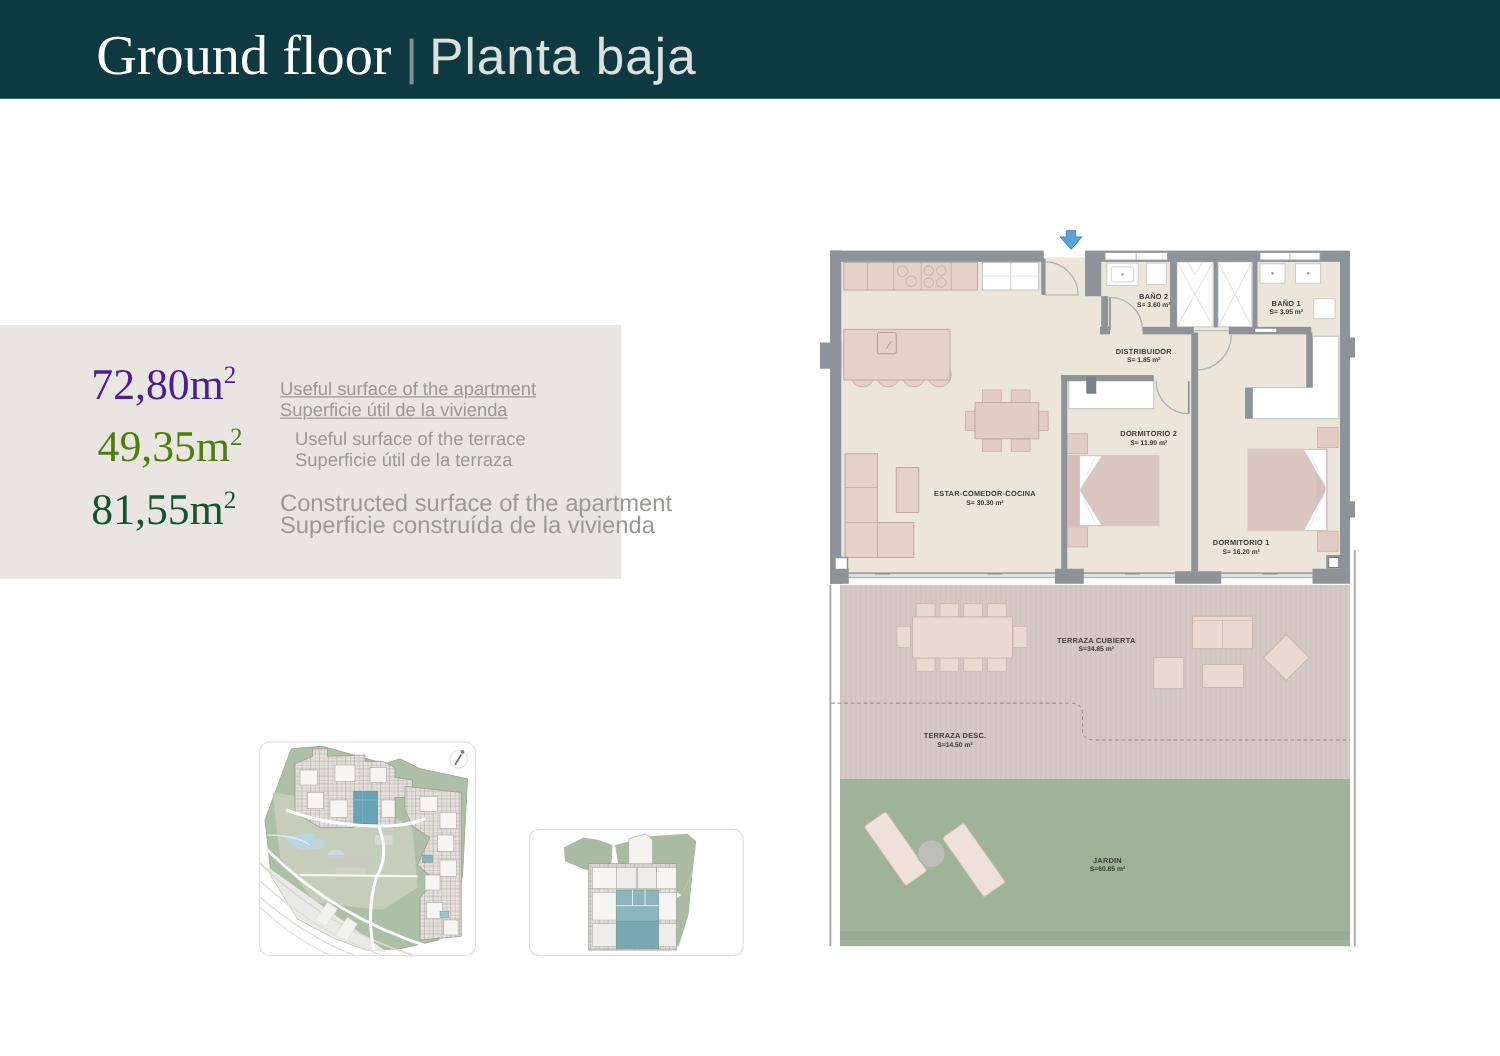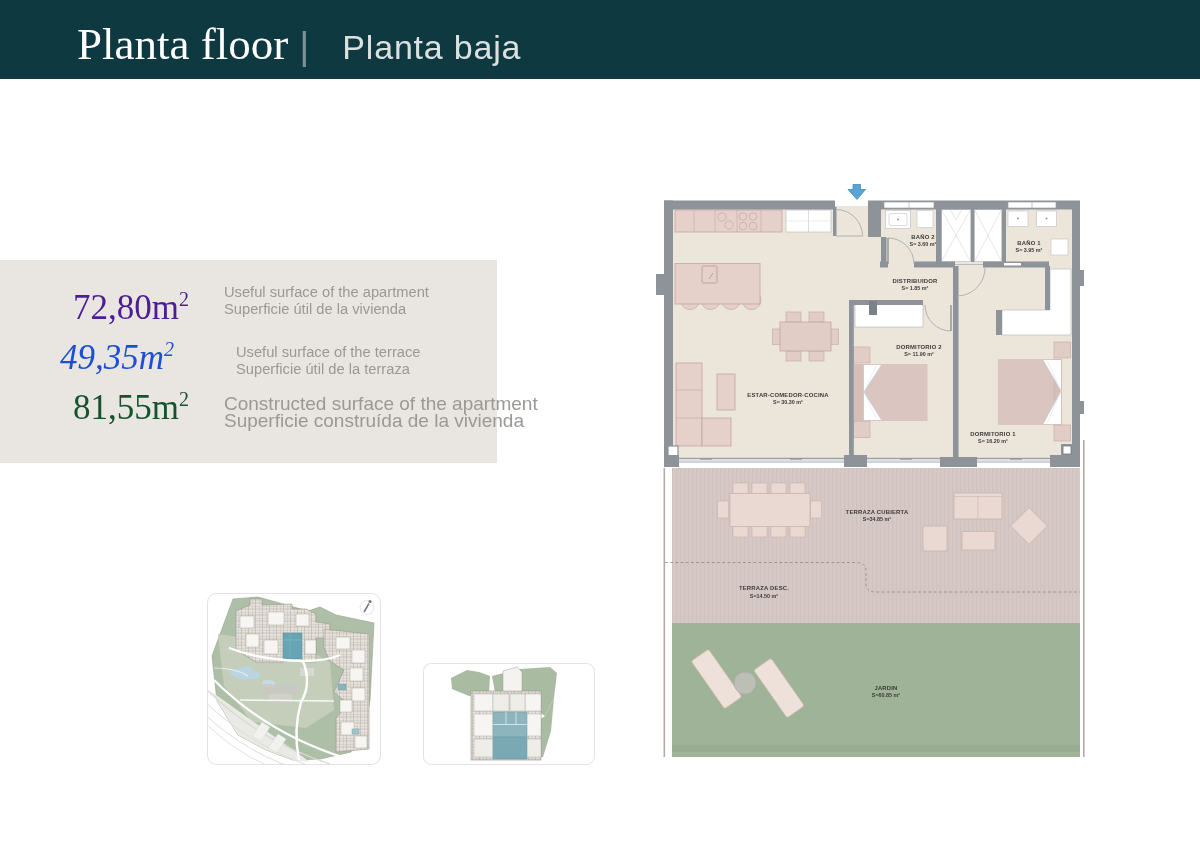--- a/index.html
+++ b/index.html
@@ -6,30 +6,30 @@
   body{width:1200px;height:845px;position:relative;background:#ffffff;overflow:hidden;
        font-family:"Liberation Sans",sans-serif;}
   .abs{position:absolute;}
 </style>
 </head>
 <body>
 
 <div class="abs" style="left:0;top:0;width:1200px;height:79px;background:#0f3940;"></div>
 
 <div class="abs" style="left:77px;top:18px;width:700px;height:50px;">
-  <span style="font-family:'Liberation Serif',serif;font-size:45px;color:#ffffff;">Planta floor</span><span style="font-size:39px;color:#7b9296;padding:0 9px 0 11px;font-weight:100;">|</span><span style="font-size:34px;color:#dbe1e1;letter-spacing:0.8px;margin-left:24px;">Planta baja</span>
+  <span style="font-family:'Liberation Serif',serif;font-size:45px;color:#ffffff;">Ground floor</span><span style="font-size:39px;color:#7b9296;padding:0 9px 0 11px;font-weight:100;">|</span><span style="font-size:41px;color:#dbe1e1;letter-spacing:0.8px;">Planta baja</span>
 </div>
 
 <div class="abs" style="left:0;top:260px;width:497px;height:203px;background:#e9e5e0;"></div>
 
 <div class="abs" style="left:73px;top:288px;font-family:Liberation Serif, serif;font-size:35px;color:#4c1d95;">72,80m<span style="font-size:20px;position:relative;top:-13px;">2</span></div>
 
-<div class="abs" style="left:224px;top:284px;font-size:14.7px;line-height:16.8px;color:#9b9995;">Useful surface of the apartment<br>Superficie útil de la vivienda</div>
-
-<div class="abs" style="left:60px;top:338px;font-family:'Liberation Serif',serif;font-size:35px;color:#1d4ed8;font-style:italic;">49,35m<span style="font-size:20px;position:relative;top:-13px;">2</span></div>
+<div class="abs" style="left:224px;top:304px;font-size:14.7px;line-height:16.8px;color:#9b9995;text-decoration:underline;">Useful surface of the apartment<br>Superficie útil de la vivienda</div>
+
+<div class="abs" style="left:78px;top:338px;font-family:'Liberation Serif',serif;font-size:35px;color:#4d7c0f;">49,35m<span style="font-size:20px;position:relative;top:-13px;">2</span></div>
 
 <div class="abs" style="left:236px;top:344px;font-size:14.7px;line-height:16.8px;color:#9b9995;">Useful surface of the terrace<br>Superficie útil de la terraza</div>
 
 <div class="abs" style="left:73px;top:388px;font-family:'Liberation Serif',serif;font-size:35px;color:#14532d;">81,55m<span style="font-size:20px;position:relative;top:-13px;">2</span></div>
 
 <div class="abs" style="left:224px;top:396px;font-size:19px;line-height:16.8px;color:#9b9995;">Constructed surface of the apartment<br>Superficie construída de la vivienda</div>
 <svg class="abs" style="left:0;top:0;" width="1200" height="845" viewBox="0 0 1200 845">
 <defs>
   <pattern id="tstripe" width="4" height="8" patternUnits="userSpaceOnUse">
     <rect width="4" height="8" fill="#d5c8c5"></rect>

